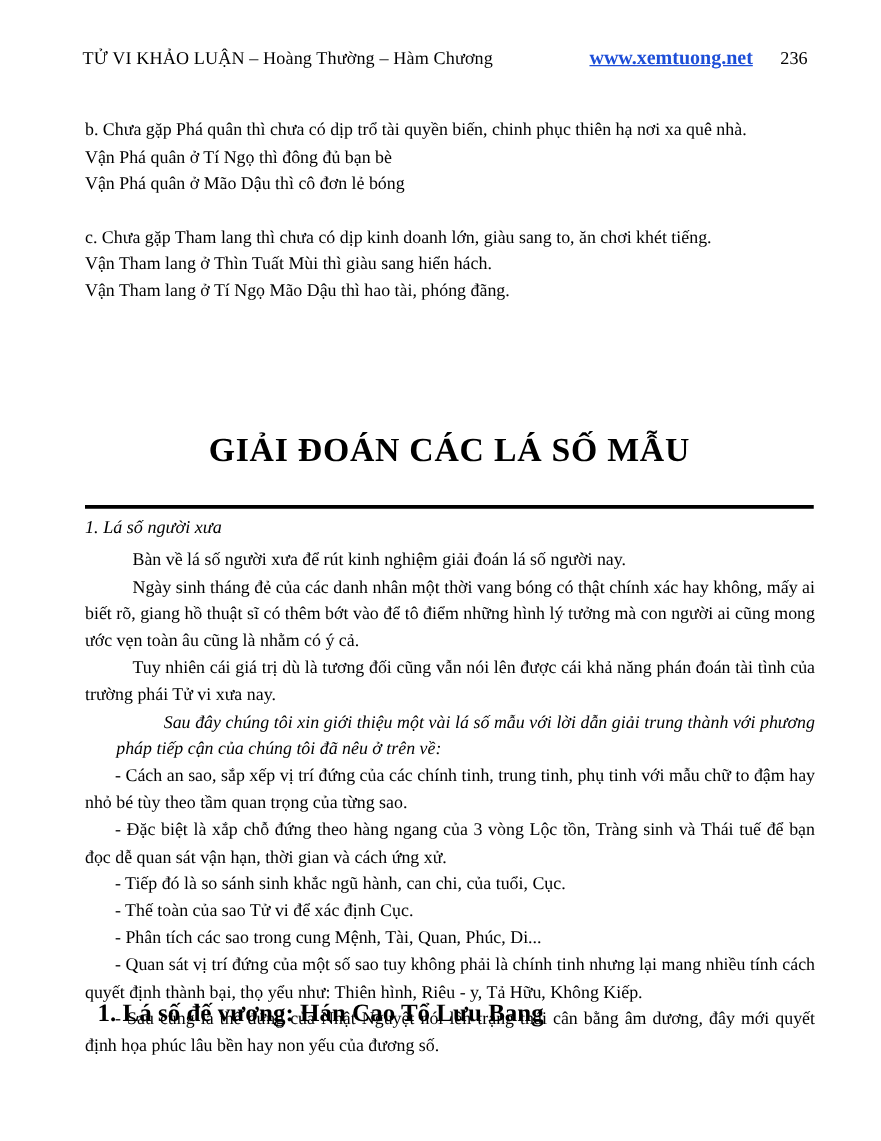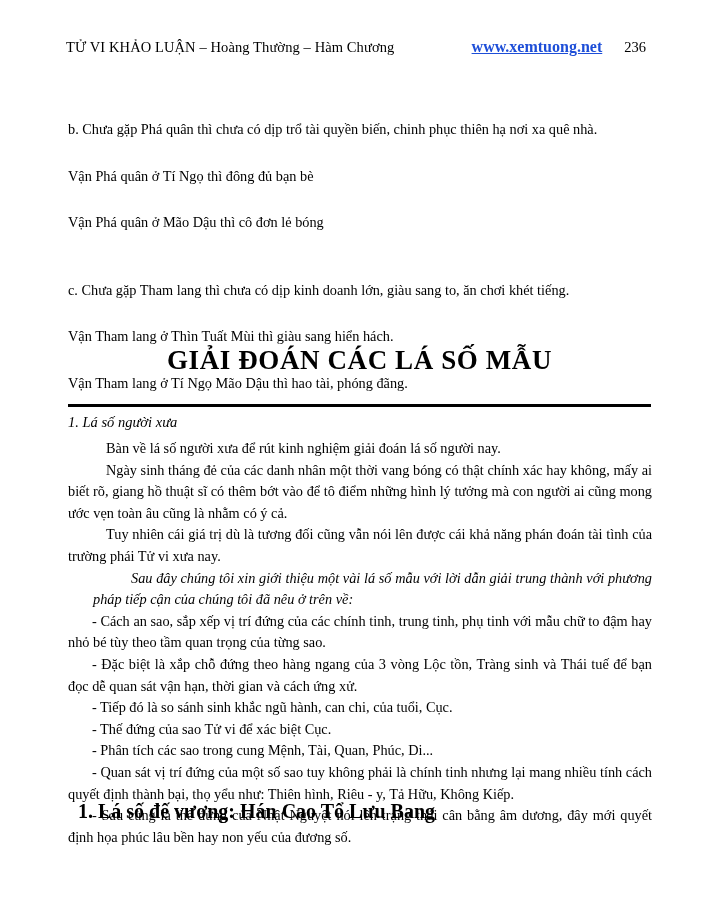--- a/index.html
+++ b/index.html
@@ -56,21 +56,21 @@
     left: 68px;
     top: 94px;
     width: 583px;
     font-size: 14.3px;
     line-height: 21.5px;
     text-align: justify;
   }
   p {
     margin: 0;
   }
-  .para-block { margin-bottom: 0px; margin-top: 25px; }
+  .para-block { margin-bottom: 0px; }
   .gap-line { height: 21px; }
 
   
   .chapter-box {
     position: absolute;
     right: 24px;
     top: 245px;
     width: 53px;
     height: 68px;
     background: #000000;
@@ -164,21 +164,21 @@
   <div class="section-head">1. Lá số người xưa</div>
 
   <div class="main-body">
     <p class="indent">Bàn về lá số người xưa để rút kinh nghiệm giải đoán lá số người nay.</p>
     <p class="indent">Ngày sinh tháng đẻ của các danh nhân một thời vang bóng có thật chính xác hay không, mấy ai biết rõ, giang hồ thuật sĩ có thêm bớt vào để tô điểm những hình lý tưởng mà con người ai cũng mong ước vẹn toàn âu cũng là nhằm có ý cả.</p>
     <p class="indent">Tuy nhiên cái giá trị dù là tương đối cũng vẫn nói lên được cái khả năng phán đoán tài tình của trường phái Tử vi xưa nay.</p>
     <p class="indent ital">Sau đây chúng tôi xin giới thiệu một vài lá số mẫu với lời dẫn giải trung thành với phương pháp tiếp cận của chúng tôi đã nêu ở trên về:</p>
     <p class="indent-small">- Cách an sao, sắp xếp vị trí đứng của các chính tinh, trung tinh, phụ tinh với mẫu chữ to đậm hay nhỏ bé tùy theo tầm quan trọng của từng sao.</p>
     <p class="indent-small">-  Đặc biệt là xắp chỗ đứng theo hàng ngang của 3 vòng Lộc tồn, Tràng sinh và Thái tuế để bạn đọc dễ quan sát vận hạn, thời gian và cách ứng xử.</p>
     <p class="indent-small">- Tiếp đó là so sánh sinh khắc ngũ hành, can chi, của tuổi, Cục.</p>
-    <p class="indent-small">- Thế đứng của sao Tử vi để xác biệt Cục.</p>
+    <p class="indent-small">- Thế toàn của sao Tử vi để xác định Cục.</p>
     <p class="indent-small">- Phân tích các sao trong cung Mệnh, Tài, Quan, Phúc, Di...</p>
     <p class="indent-small">-  Quan sát vị trí đứng của một số sao tuy không phải là chính tinh nhưng lại mang nhiều tính cách quyết định thành bại, thọ yểu như: Thiên hình, Riêu - y, Tả Hữu, Không Kiếp.</p>
     <p class="indent-small">-  Sau cùng là thế đứng của Nhật Nguyệt nói lên trạng thái cân bằng âm dương, đây mới quyết định họa phúc lâu bền hay non yếu của đương số.</p>
   </div>
 
   <div class="sub-head">1. Lá số đế vương: Hán Cao Tổ Lưu Bang</div>
 
 </div>
 
 </body></html>

